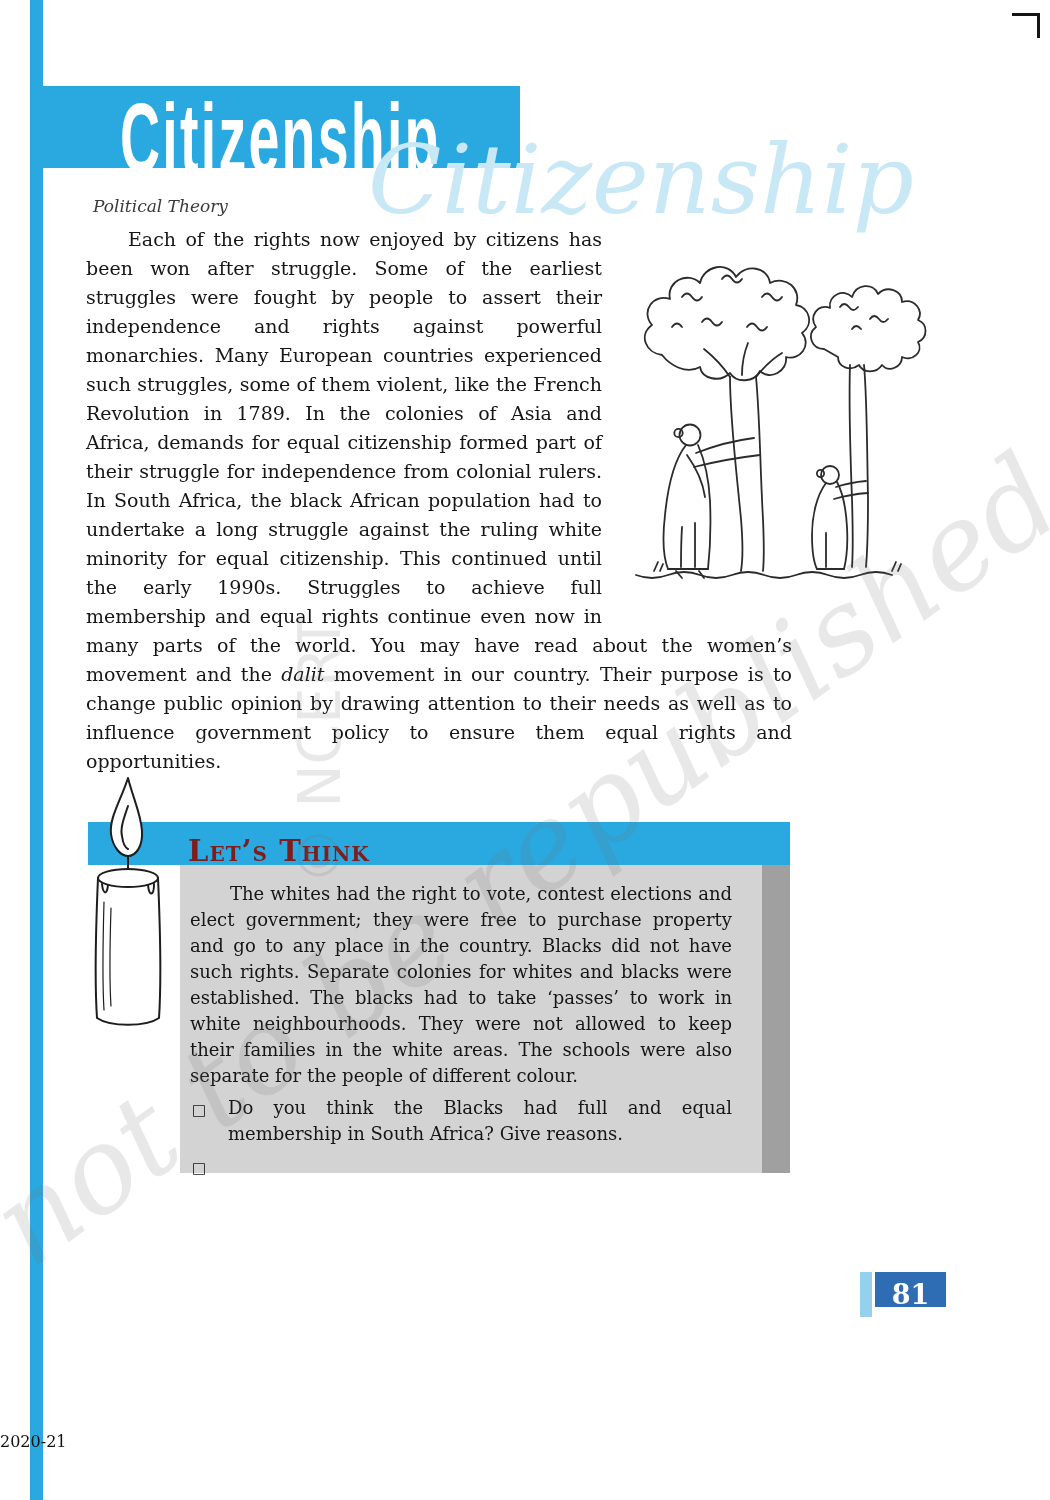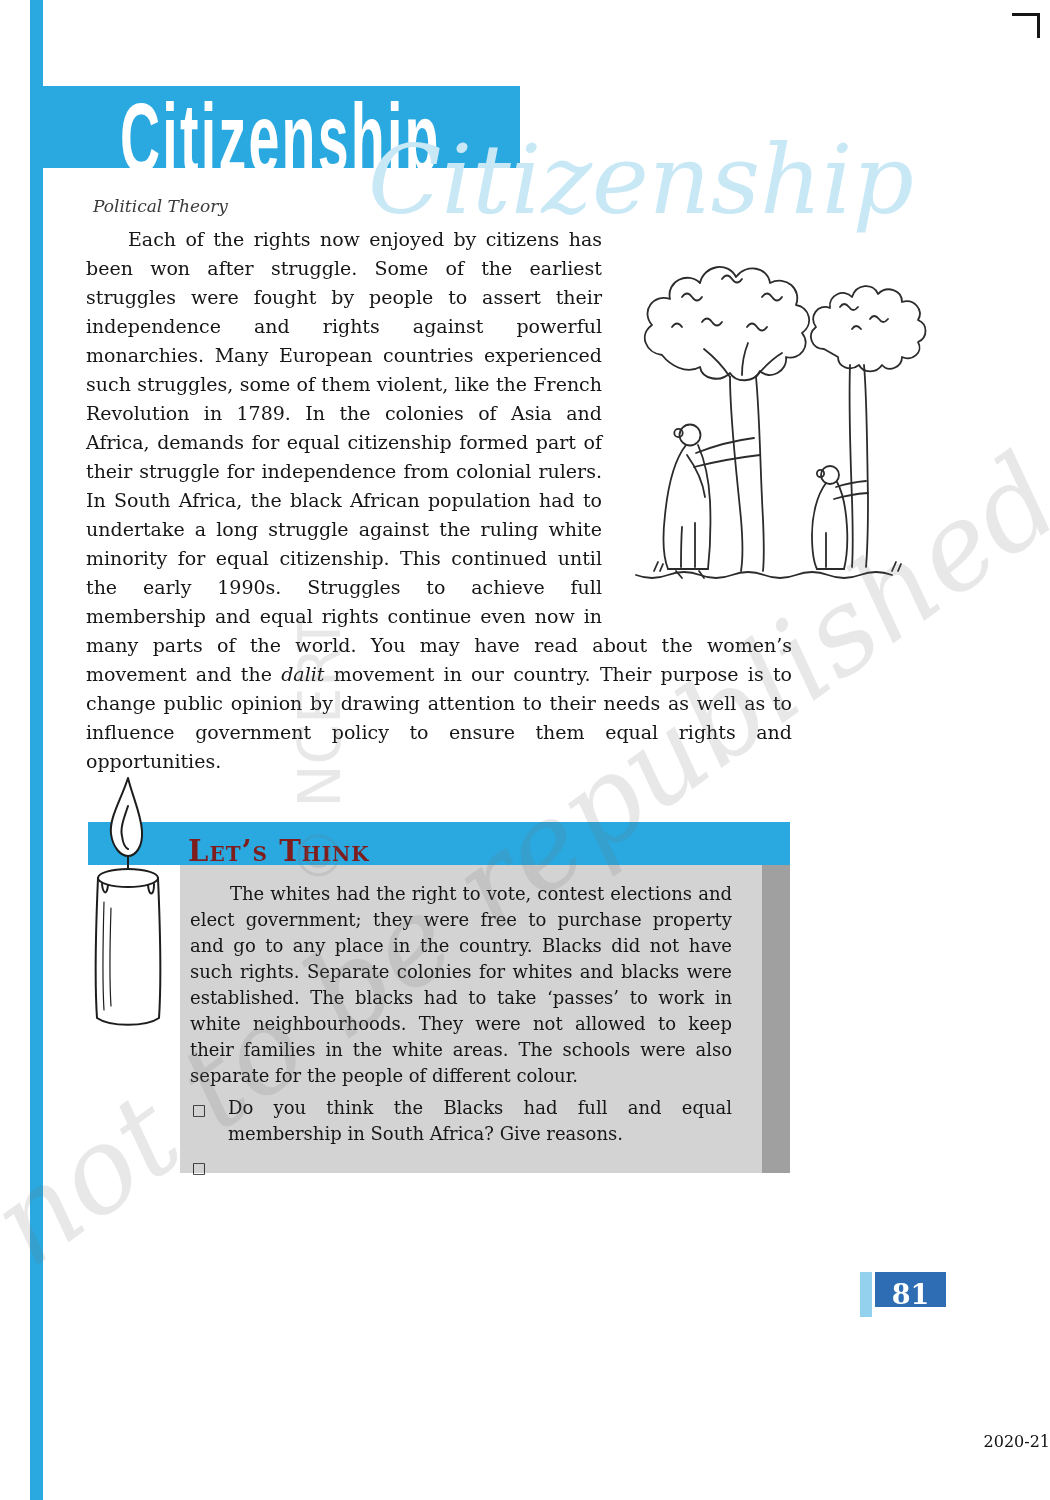--- a/index.html
+++ b/index.html
@@ -42,21 +42,21 @@
   .lt-bullets { margin-top:6px; }
   .bullet-item { position:relative; padding-left:38px; margin-top:6px; }
   .bullet-marker { position:absolute; left:2px; top:2px; font-size:15px;
     font-family:"DejaVu Sans", sans-serif; }
   .candle { position:absolute; left:-10px; top:-50px; z-index:3; }
 
   .pagenum-strip { position:absolute; left:860px; top:1272px; width:12px; height:45px; background:#93d1ef; }
   .pagenum-box { position:absolute; left:875px; top:1272px; width:71px; height:35px; background:#2e6db4;
     color:#fff; font-size:27px; font-weight:bold; text-align:center; line-height:45px; }
 
-  .footer { position:absolute; left:0; top:1432px; width:1050px; text-align:right; font-size:16px; color:#111; z-index:2; }
+  .footer { position:absolute; left:0; top:1432px; width:1050px; text-align:left; font-size:16px; color:#111; z-index:2; }
 
   .wm-diagonal { position:absolute; left:525px; top:860px; transform:translate(-50%,-50%) rotate(-36deg);
     font-size:118px; font-style:italic; color:rgba(110,110,110,0.16); white-space:nowrap; z-index:40;
     pointer-events:none; }
   .wm-ncert { position:absolute; left:320px; top:750px; transform:translate(-50%,-50%) rotate(-90deg);
     font-size:58px; color:rgba(110,110,110,0.16); white-space:nowrap; z-index:40; pointer-events:none;
     font-family:"DejaVu Sans", sans-serif; }
 </style>
 </head>
 <body>

